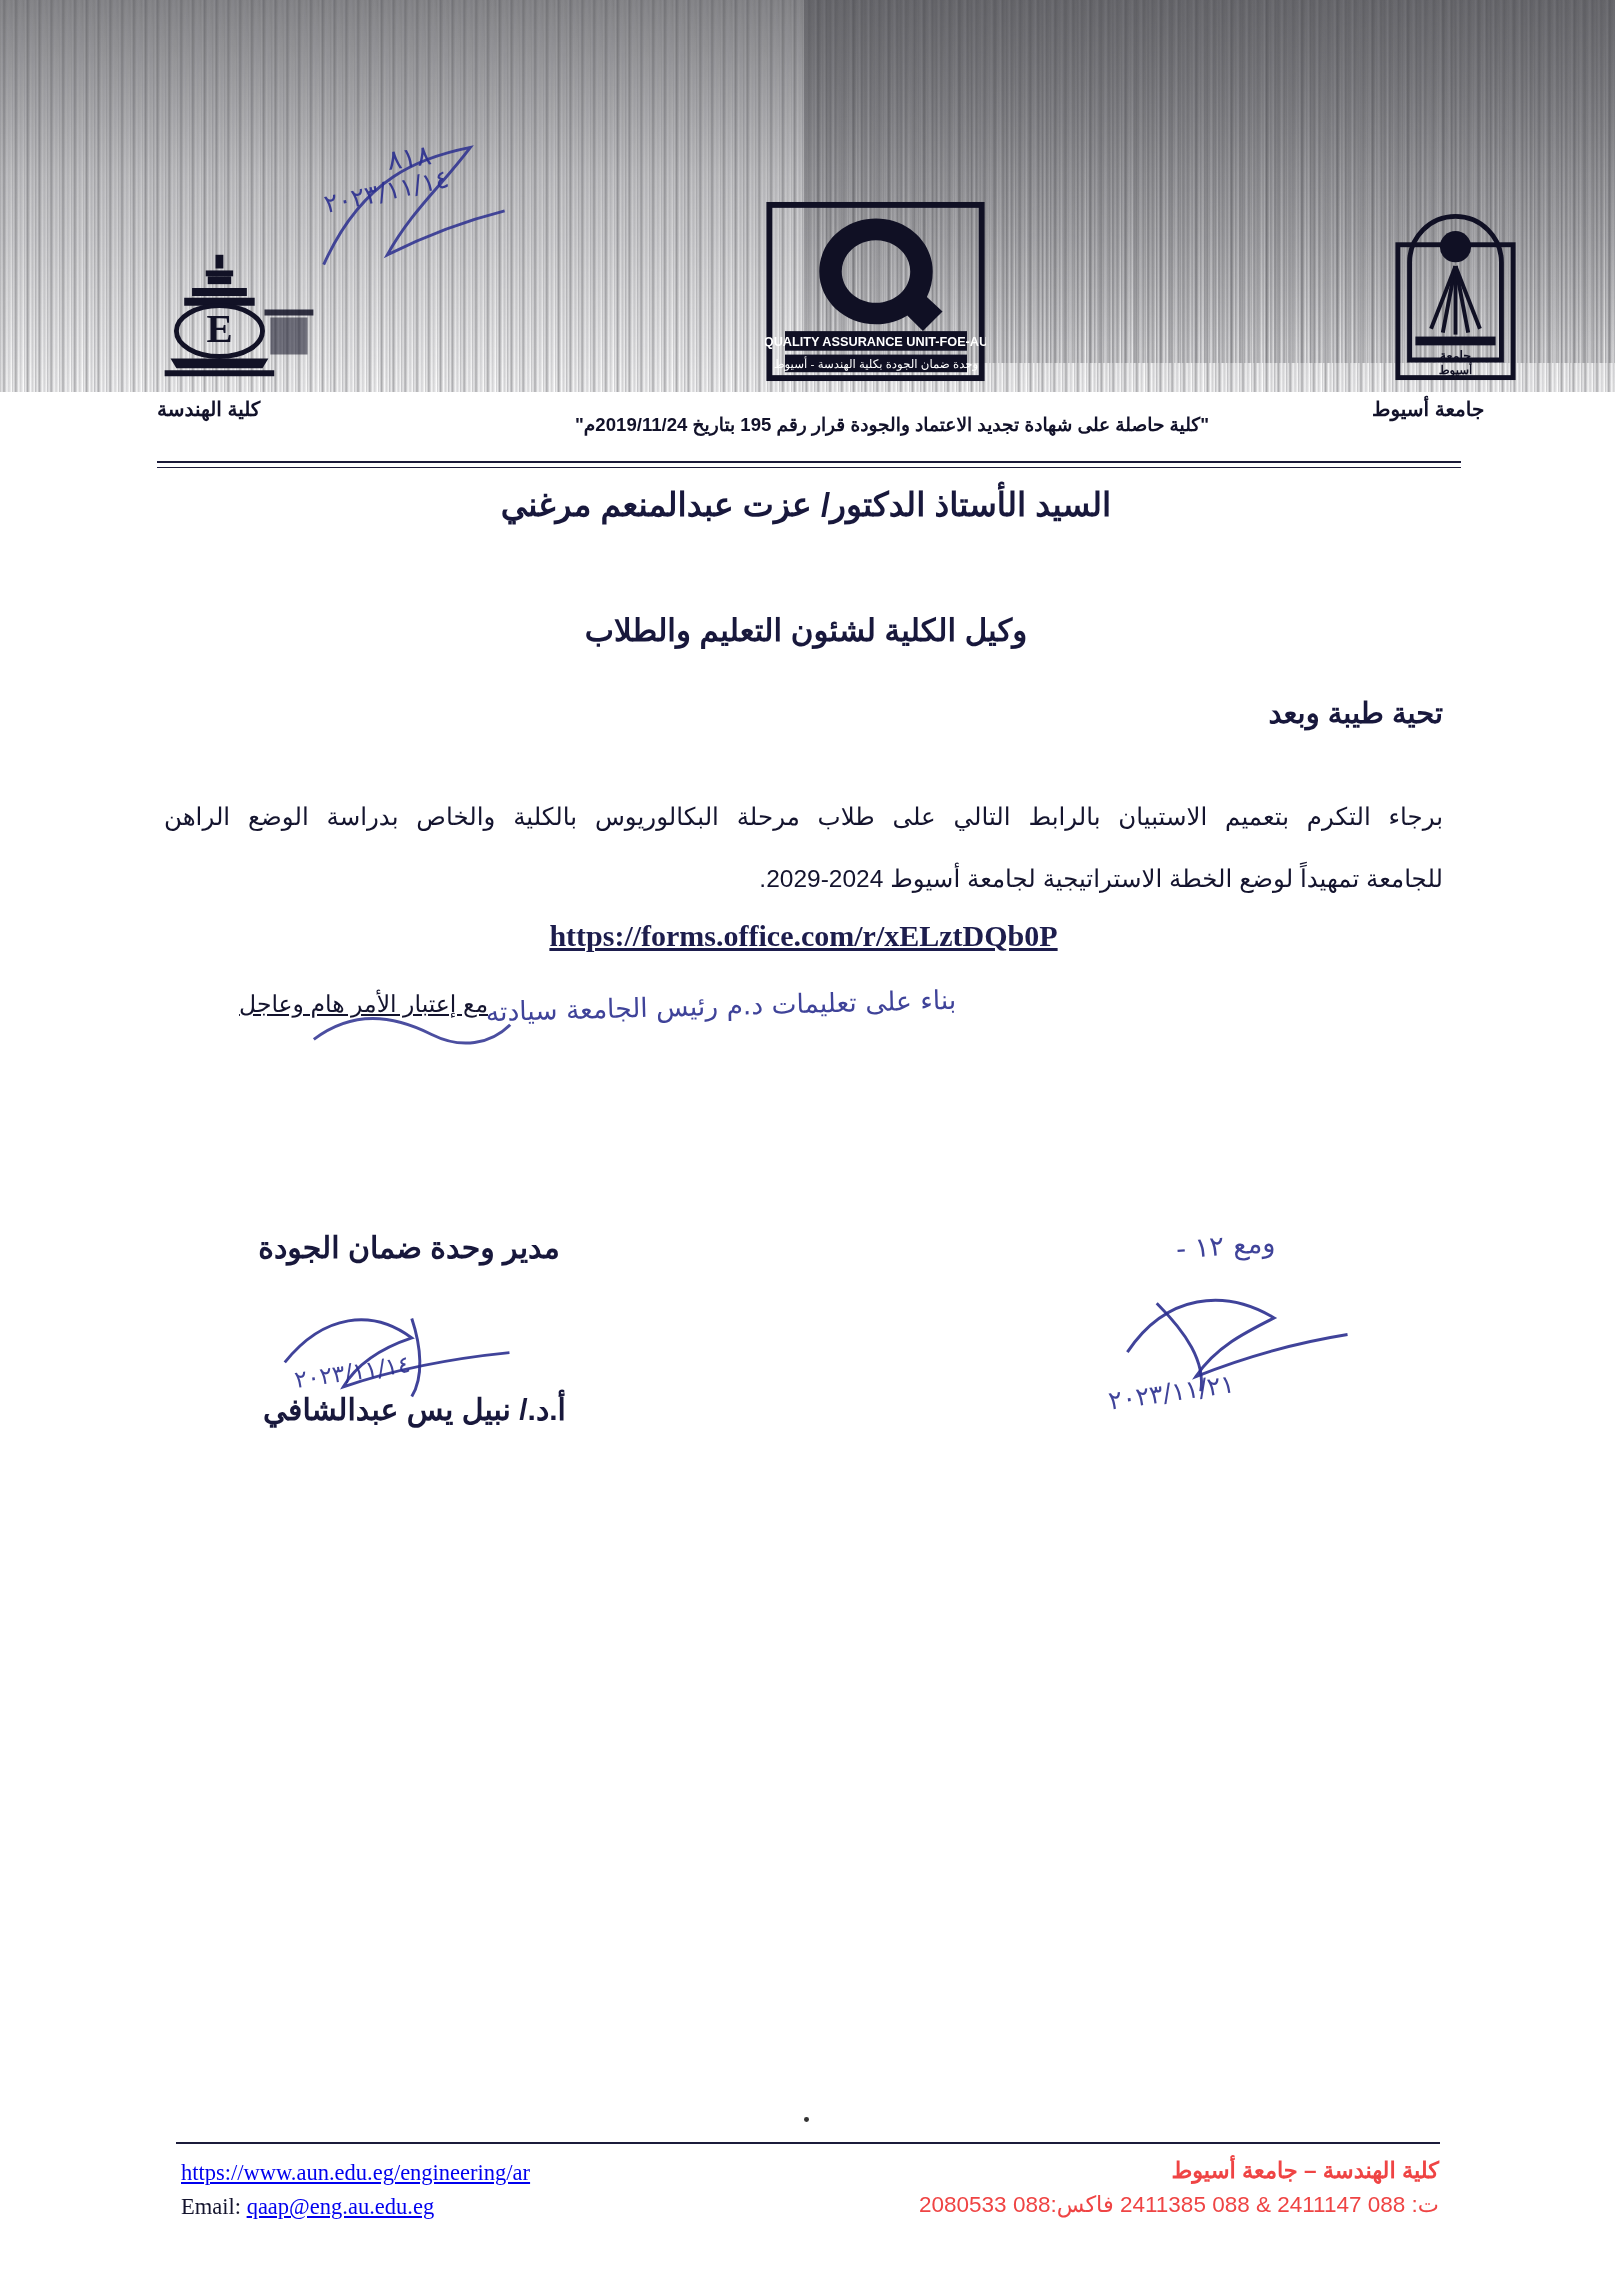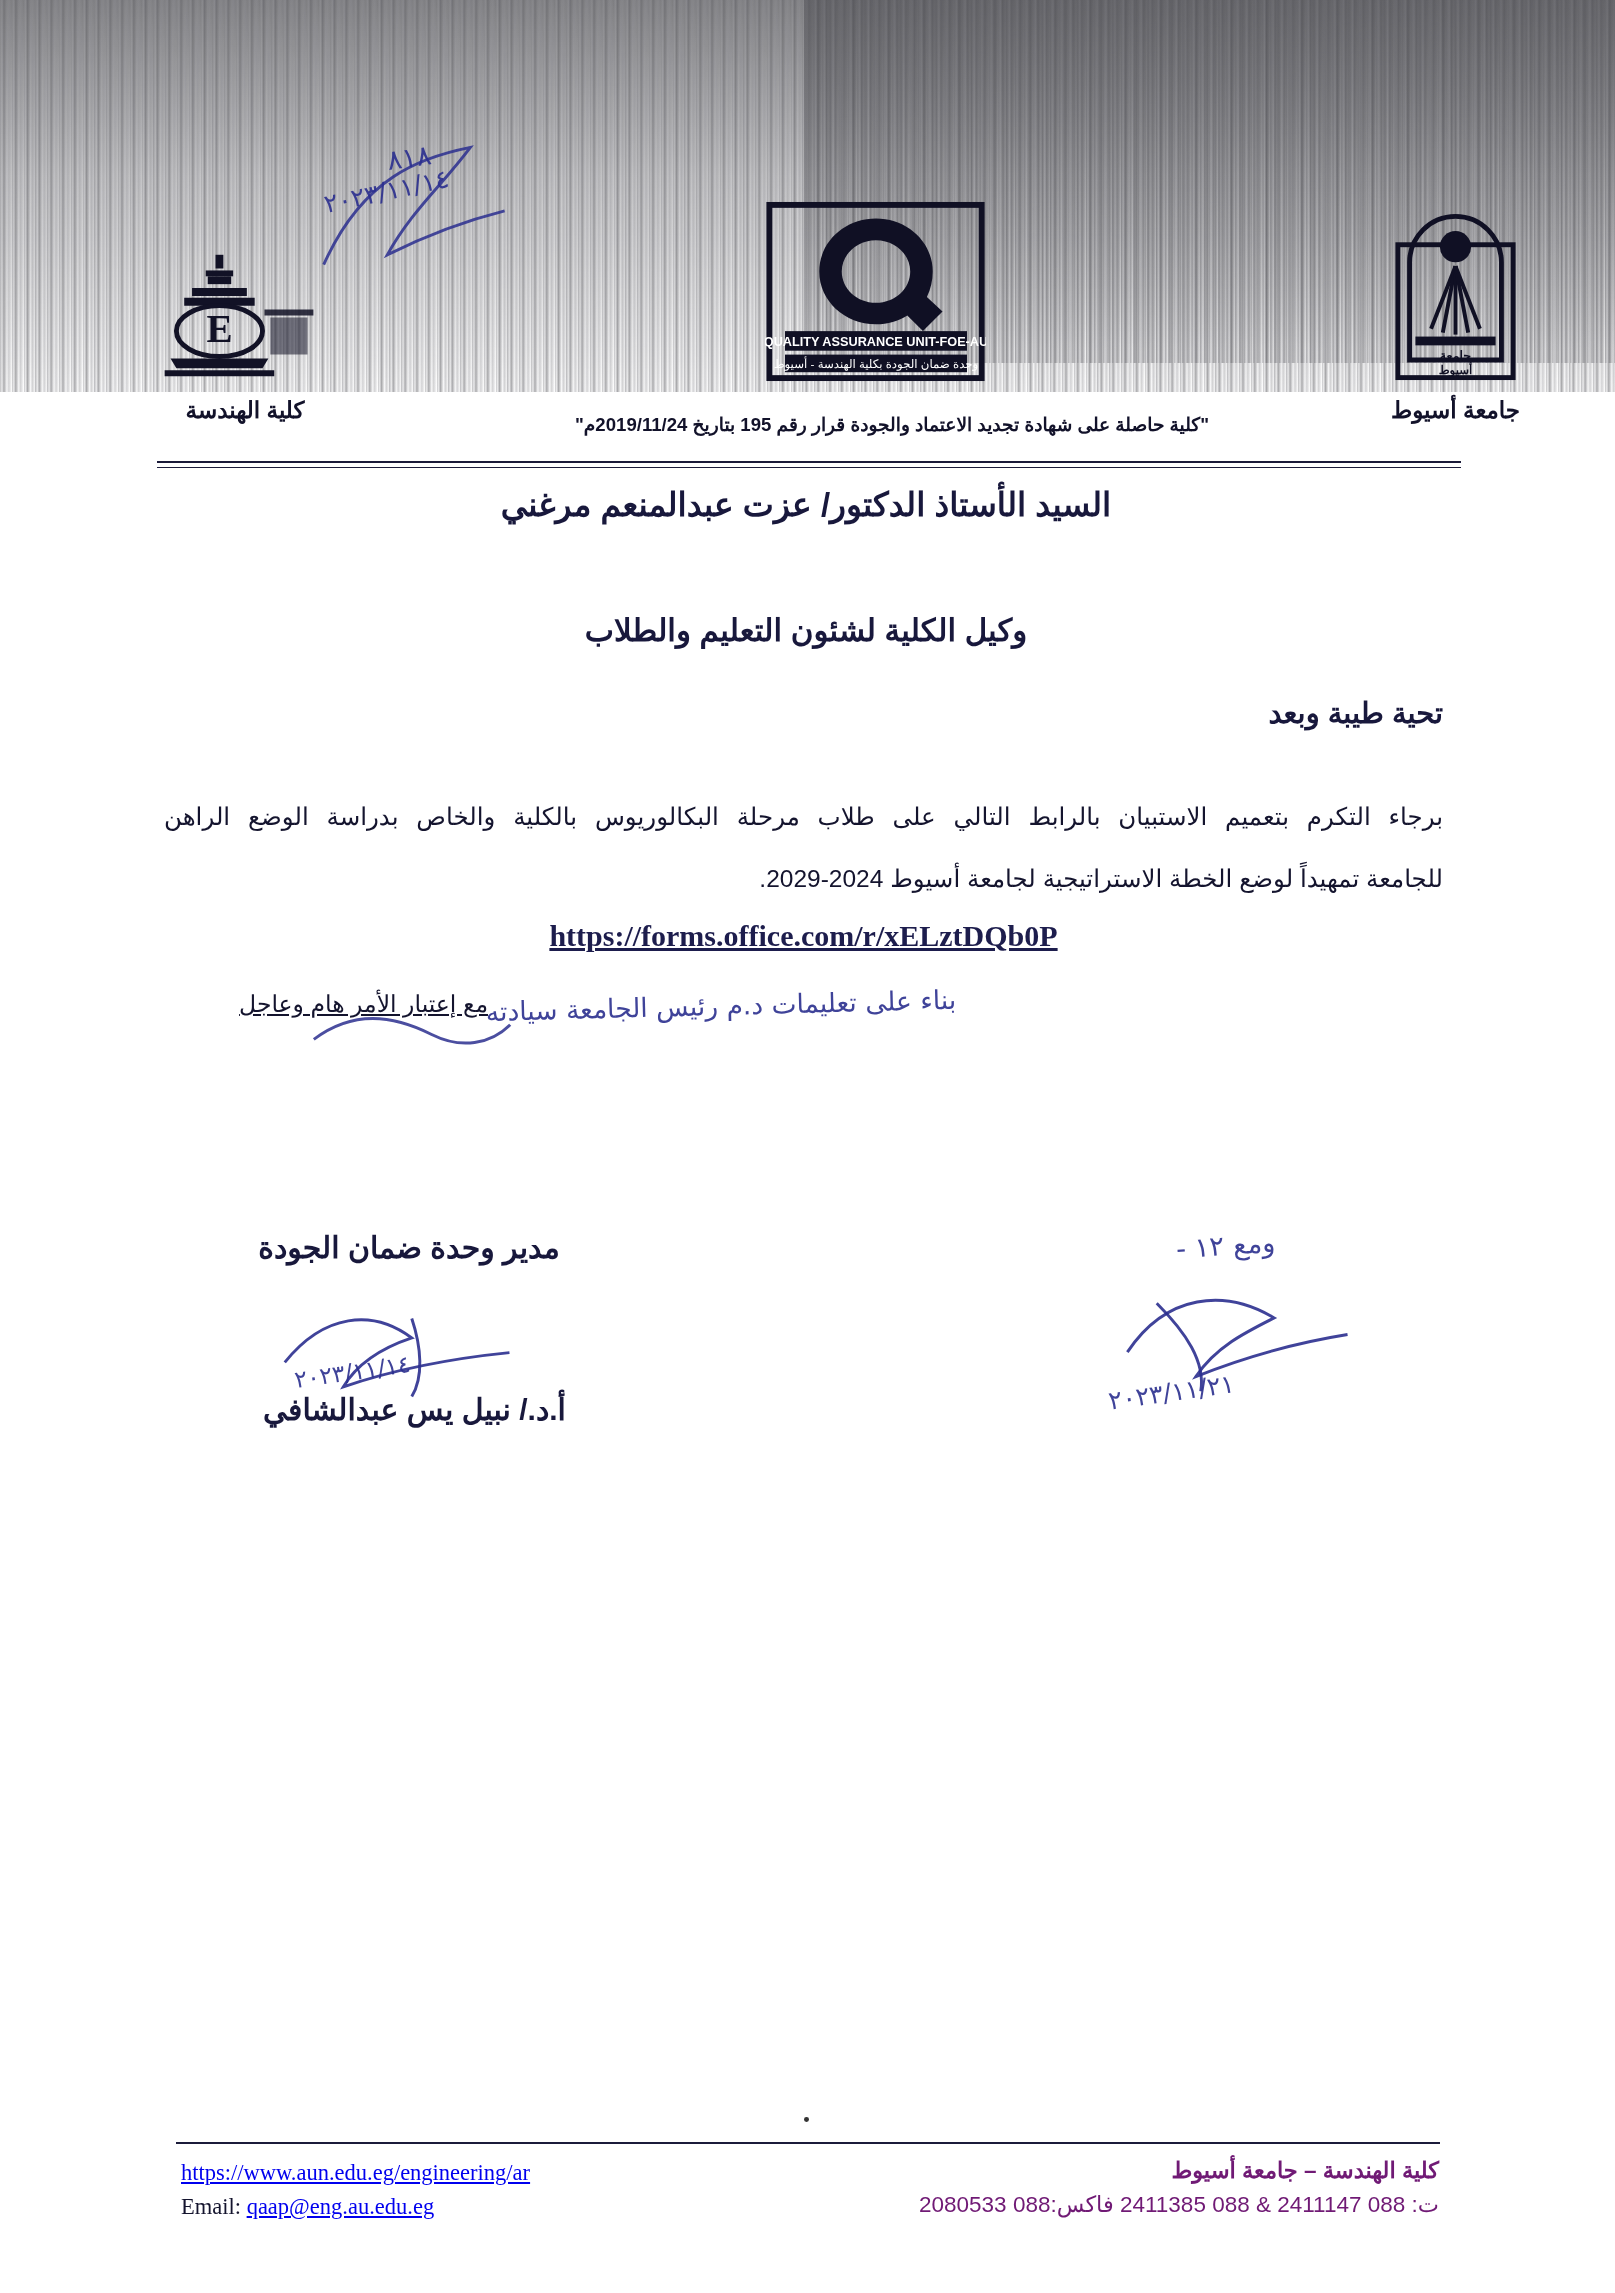--- a/index.html
+++ b/index.html
@@ -65,23 +65,23 @@
   }
   .logo-univ {
     position: absolute;
     left: 1392px;
     top: 211px;
     width: 127px;
     height: 172px;
   }
   .caption {
     position: absolute;
-    font-size: 23px;
-    font-weight: bold;
-    text-align: center;
+    font-size: 20px;
+    font-weight: bold;
+    text-align: left;
     color: #12122a;
   }
   .caption-eng { left: 157px; top: 397px; width: 176px; }
   .caption-univ { left: 1372px; top: 397px; width: 167px; }
 
   .accred-line {
     position: absolute;
     left: 490px;
     top: 412px;
     width: 804px;
@@ -291,21 +291,21 @@
   .footer-left .u { text-decoration: underline; }
   .footer-right {
     position: absolute;
     right: 176px;
     top: 2154px;
     width: 686px;
     direction: rtl;
     text-align: left;
     font-size: 22.5px;
     line-height: 1.5;
-    color: #701a75;
+    color: #ef4444;
   }
   .footer-right .r1 { text-align: right; font-weight: bold; }
   .footer-right .r2 { text-align: right; }
   .footer-dot {
     position: absolute;
     left: 804px; top: 2117px;
     width: 4.9px; height: 4.9px;
     background: #333; border-radius: 50%;
   }
 </style>

